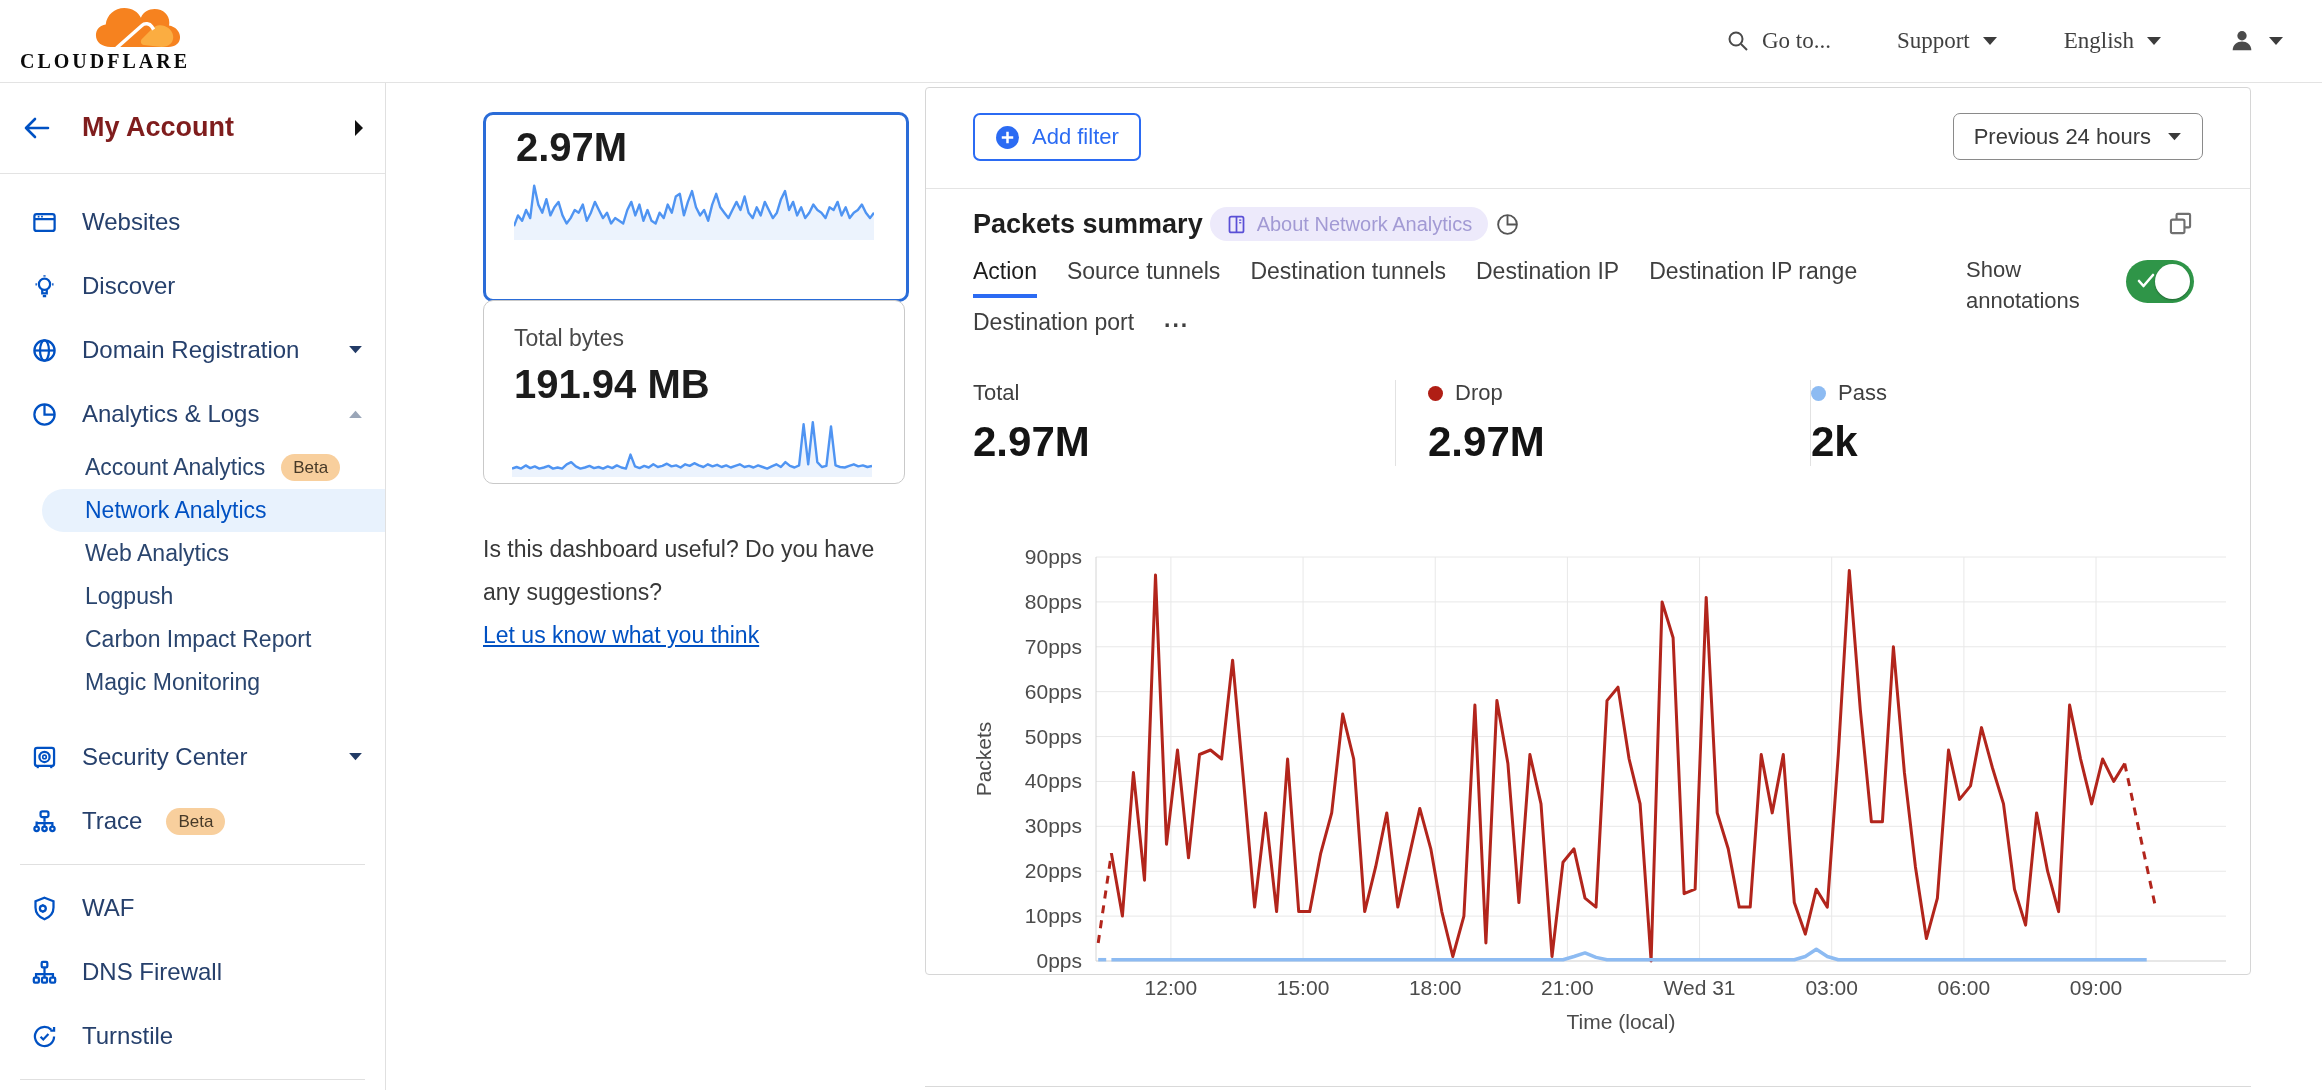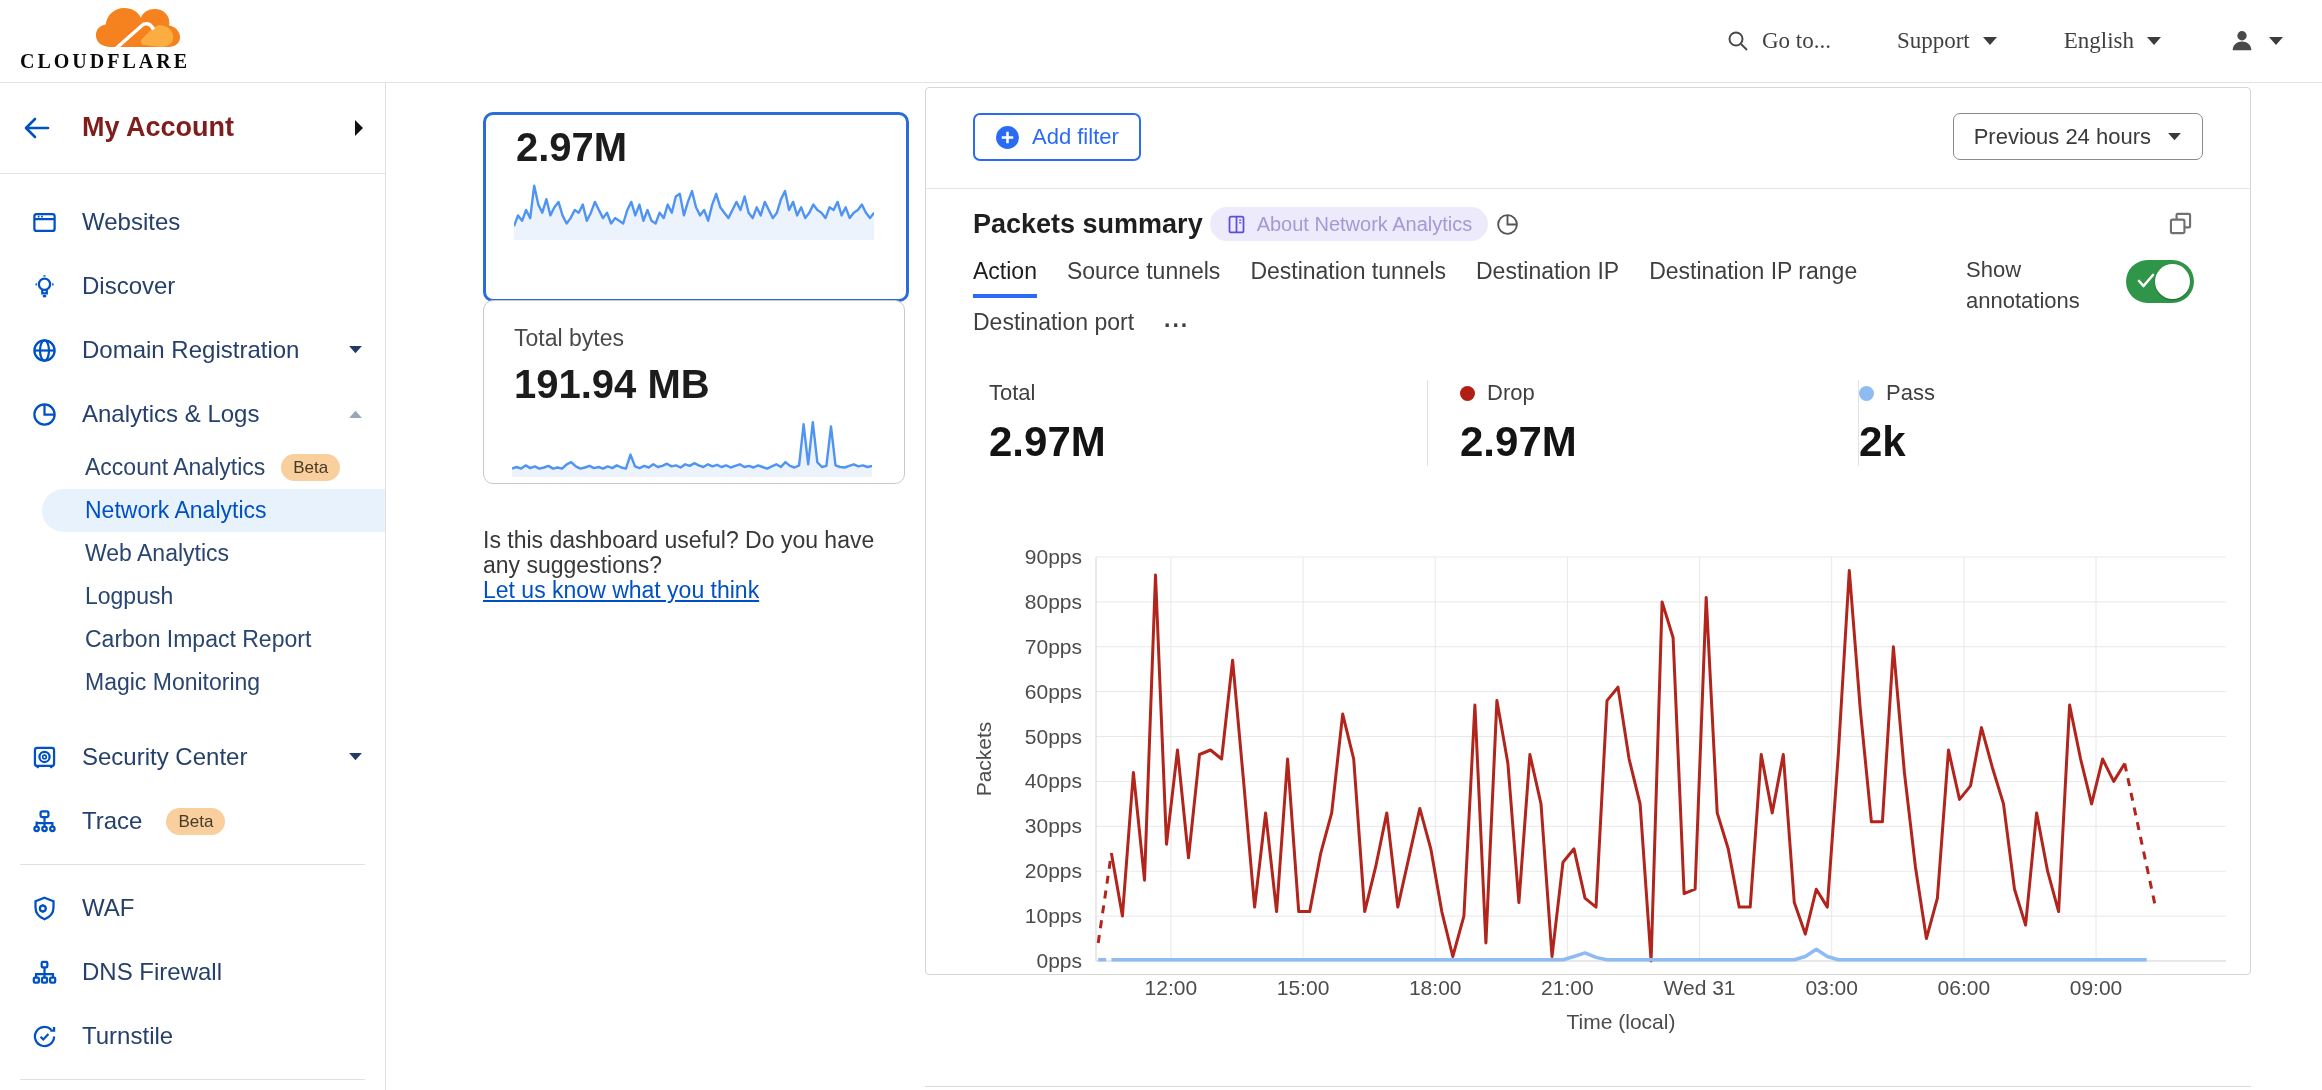--- a/index.html
+++ b/index.html
@@ -29,21 +29,21 @@
   .badge-beta{background:#f8cf9d;color:#44false;color:#473a28;font-size:17px;line-height:17px;
               padding:5px 12px;border-radius:14px;}
   .sb-divider{border:none;border-top:1px solid #e0e0e0;margin:11px 20px;}
   
   .card{position:absolute;left:483px;width:420px;background:#fff;border-radius:10px;cursor:pointer;}
   .card.sel{border:3px solid #2a6cd8;}
   .card.unsel{border:1px solid #c9c9c9;}
   .card-label{font-size:23px;color:#4a4a4a;margin:24px 0 0 30px;}
   .card-value{font-size:40px;font-weight:bold;color:#1c1c1c;margin:10px 0 0 30px;}
   .card-spark{margin:8px 0 14px 28px;}
-  .feedback{position:absolute;left:483px;top:528px;width:430px;font-size:23px;color:#383838;line-height:25px;}
+  .feedback{position:absolute;left:483px;top:528px;width:430px;font-size:23px;color:#383838;line-height:43px;}
   .feedback a{color:#0051c3;text-decoration:underline;font-size:23px;cursor:pointer;}
   
   .panel{position:absolute;left:925px;top:87px;width:1326px;height:888px;background:#fff;
          border:1px solid #d6d6d6;border-radius:4px;box-sizing:border-box;}
   .next-card-line{position:absolute;left:925px;top:1086px;width:1326px;border-top:1px solid #d9d9d9;}
   .btn-addfilter{position:absolute;left:47px;top:25px;height:48px;display:flex;align-items:center;gap:12px;
       padding:0 20px;border:2px solid #2b6bf3;border-radius:7px;background:#fff;color:#2b6bf3;
       font-size:22px;cursor:pointer;box-sizing:border-box;}
   .btn-range{position:absolute;right:47px;top:25px;height:47px;display:flex;align-items:center;gap:16px;
       padding:0 20px;border:1px solid #8a8a8a;border-radius:7px;background:#fff;color:#3a3a3a;
@@ -60,21 +60,21 @@
   .tab.active{color:#1c1c1c;}
   .tab.active::after{content:"";position:absolute;left:0;right:0;bottom:-12px;height:4px;background:#2b6bf3;}
   .tab-more{cursor:pointer;font-weight:bold;letter-spacing:2px;line-height:24px;}
   .show-ann{position:absolute;left:1040px;top:166px;width:130px;font-size:22px;color:#3f3f3f;line-height:31px;}
   .toggle{position:absolute;left:1200px;top:172px;width:68px;height:43px;border-radius:22px;
           background:#2f9548;cursor:pointer;}
   .toggle .knob{position:absolute;right:4px;top:4px;width:35px;height:35px;border-radius:50%;
           background:#fff;box-shadow:0 1px 2px rgba(0,0,0,.3);}
   .toggle svg{position:absolute;left:11px;top:13px;}
   .stats{position:absolute;left:47px;top:292px;right:2px;display:flex;}
-  .stat{box-sizing:border-box;margin-left:16px;}
+  .stat{box-sizing:border-box;}
   .stat:nth-child(1){width:422px;}
   .stat:nth-child(2){width:415px;border-left:1px solid #e2e2e2;padding-left:32px;}
   .stat:nth-child(3){flex:1;border-left:1px solid #e2e2e2;}
   .stat-label{display:flex;align-items:center;gap:12px;font-size:22px;color:#3f3f3f;}
   .dot{width:15px;height:15px;border-radius:50%;display:inline-block;}
   .stat-value{font-size:42px;font-weight:bold;color:#141414;margin-top:12px;}
   #main-chart{position:absolute;left:0;top:455px;}
   .tick{font-size:21px;fill:#4c4c4c;font-family:"Liberation Sans",sans-serif;}
 </style>
 </head>

